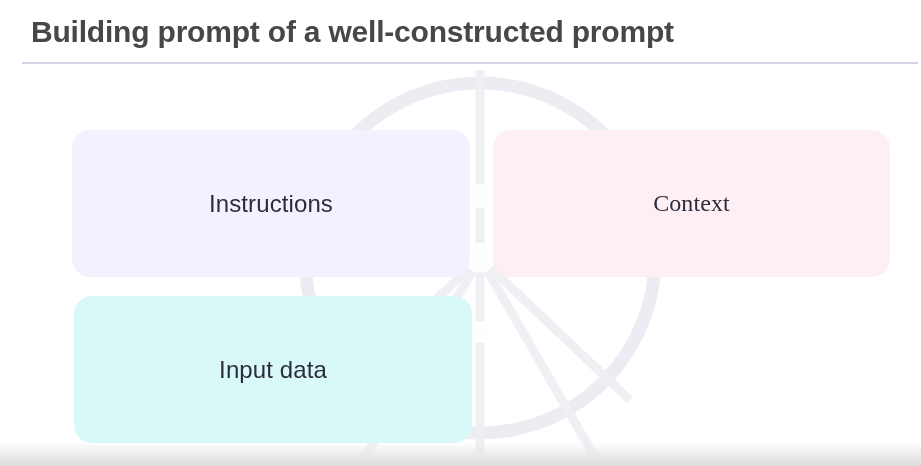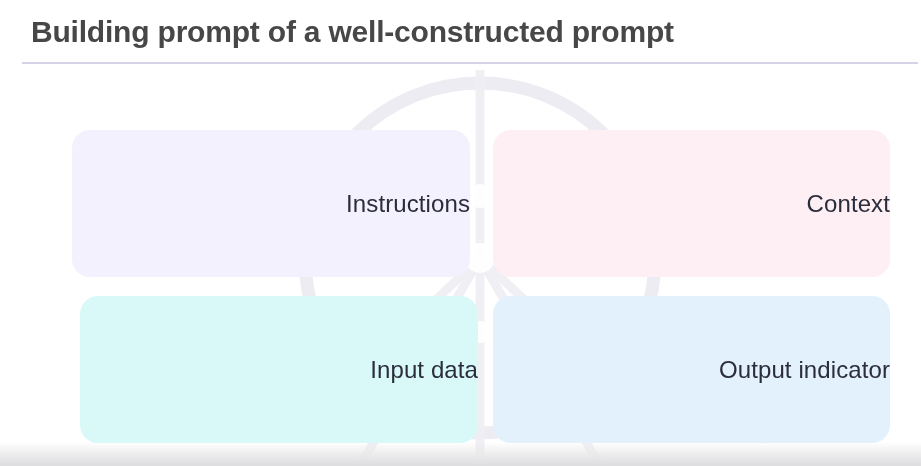--- a/index.html
+++ b/index.html
@@ -68,21 +68,21 @@
     top: 130px;
     width: 818px;
     height: 313px;
     z-index: 2;
   }
   .block {
     position: absolute;
     border-radius: 18px;
     display: flex;
     align-items: center;
-    justify-content: flex-end;
+    justify-content: center;
     box-sizing: border-box;
   }
   .block-label {
     font-size: 24px;
     font-weight: normal;
     color: #2b2d3c;
     letter-spacing: 0.1px;
     white-space: nowrap;
   }
 
@@ -92,23 +92,24 @@
     width: 398px;
     height: 147px;
     background: #f3f1fd;
   }
   .block-context {
     left: 421px;
     top: 0px;
     width: 397px;
     height: 147px;
     background: #fdeff3;
+    font-family: Liberation Serif, serif;
   }
   .block-input {
-    left: 8px;
+    left: 2px;
     top: 166px;
     width: 398px;
     height: 147px;
     background: #d9f8f8;
   }
   .block-output {
     left: 421px;
     top: 166px;
     width: 397px;
     height: 147px;
@@ -162,21 +163,18 @@
     </div>
 
     <div class="block block-context">
       <span class="block-label">Context</span>
     </div>
 
     <div class="block block-input">
       <span class="block-label">Input data</span>
     </div>
 
-    <div class="block block-output">
-      <span class="block-label">Output indicator</span>
-    </div>
 
   </div>
 
   <div class="bottom-shade"></div>
 
 </div>
 
 </body></html>

